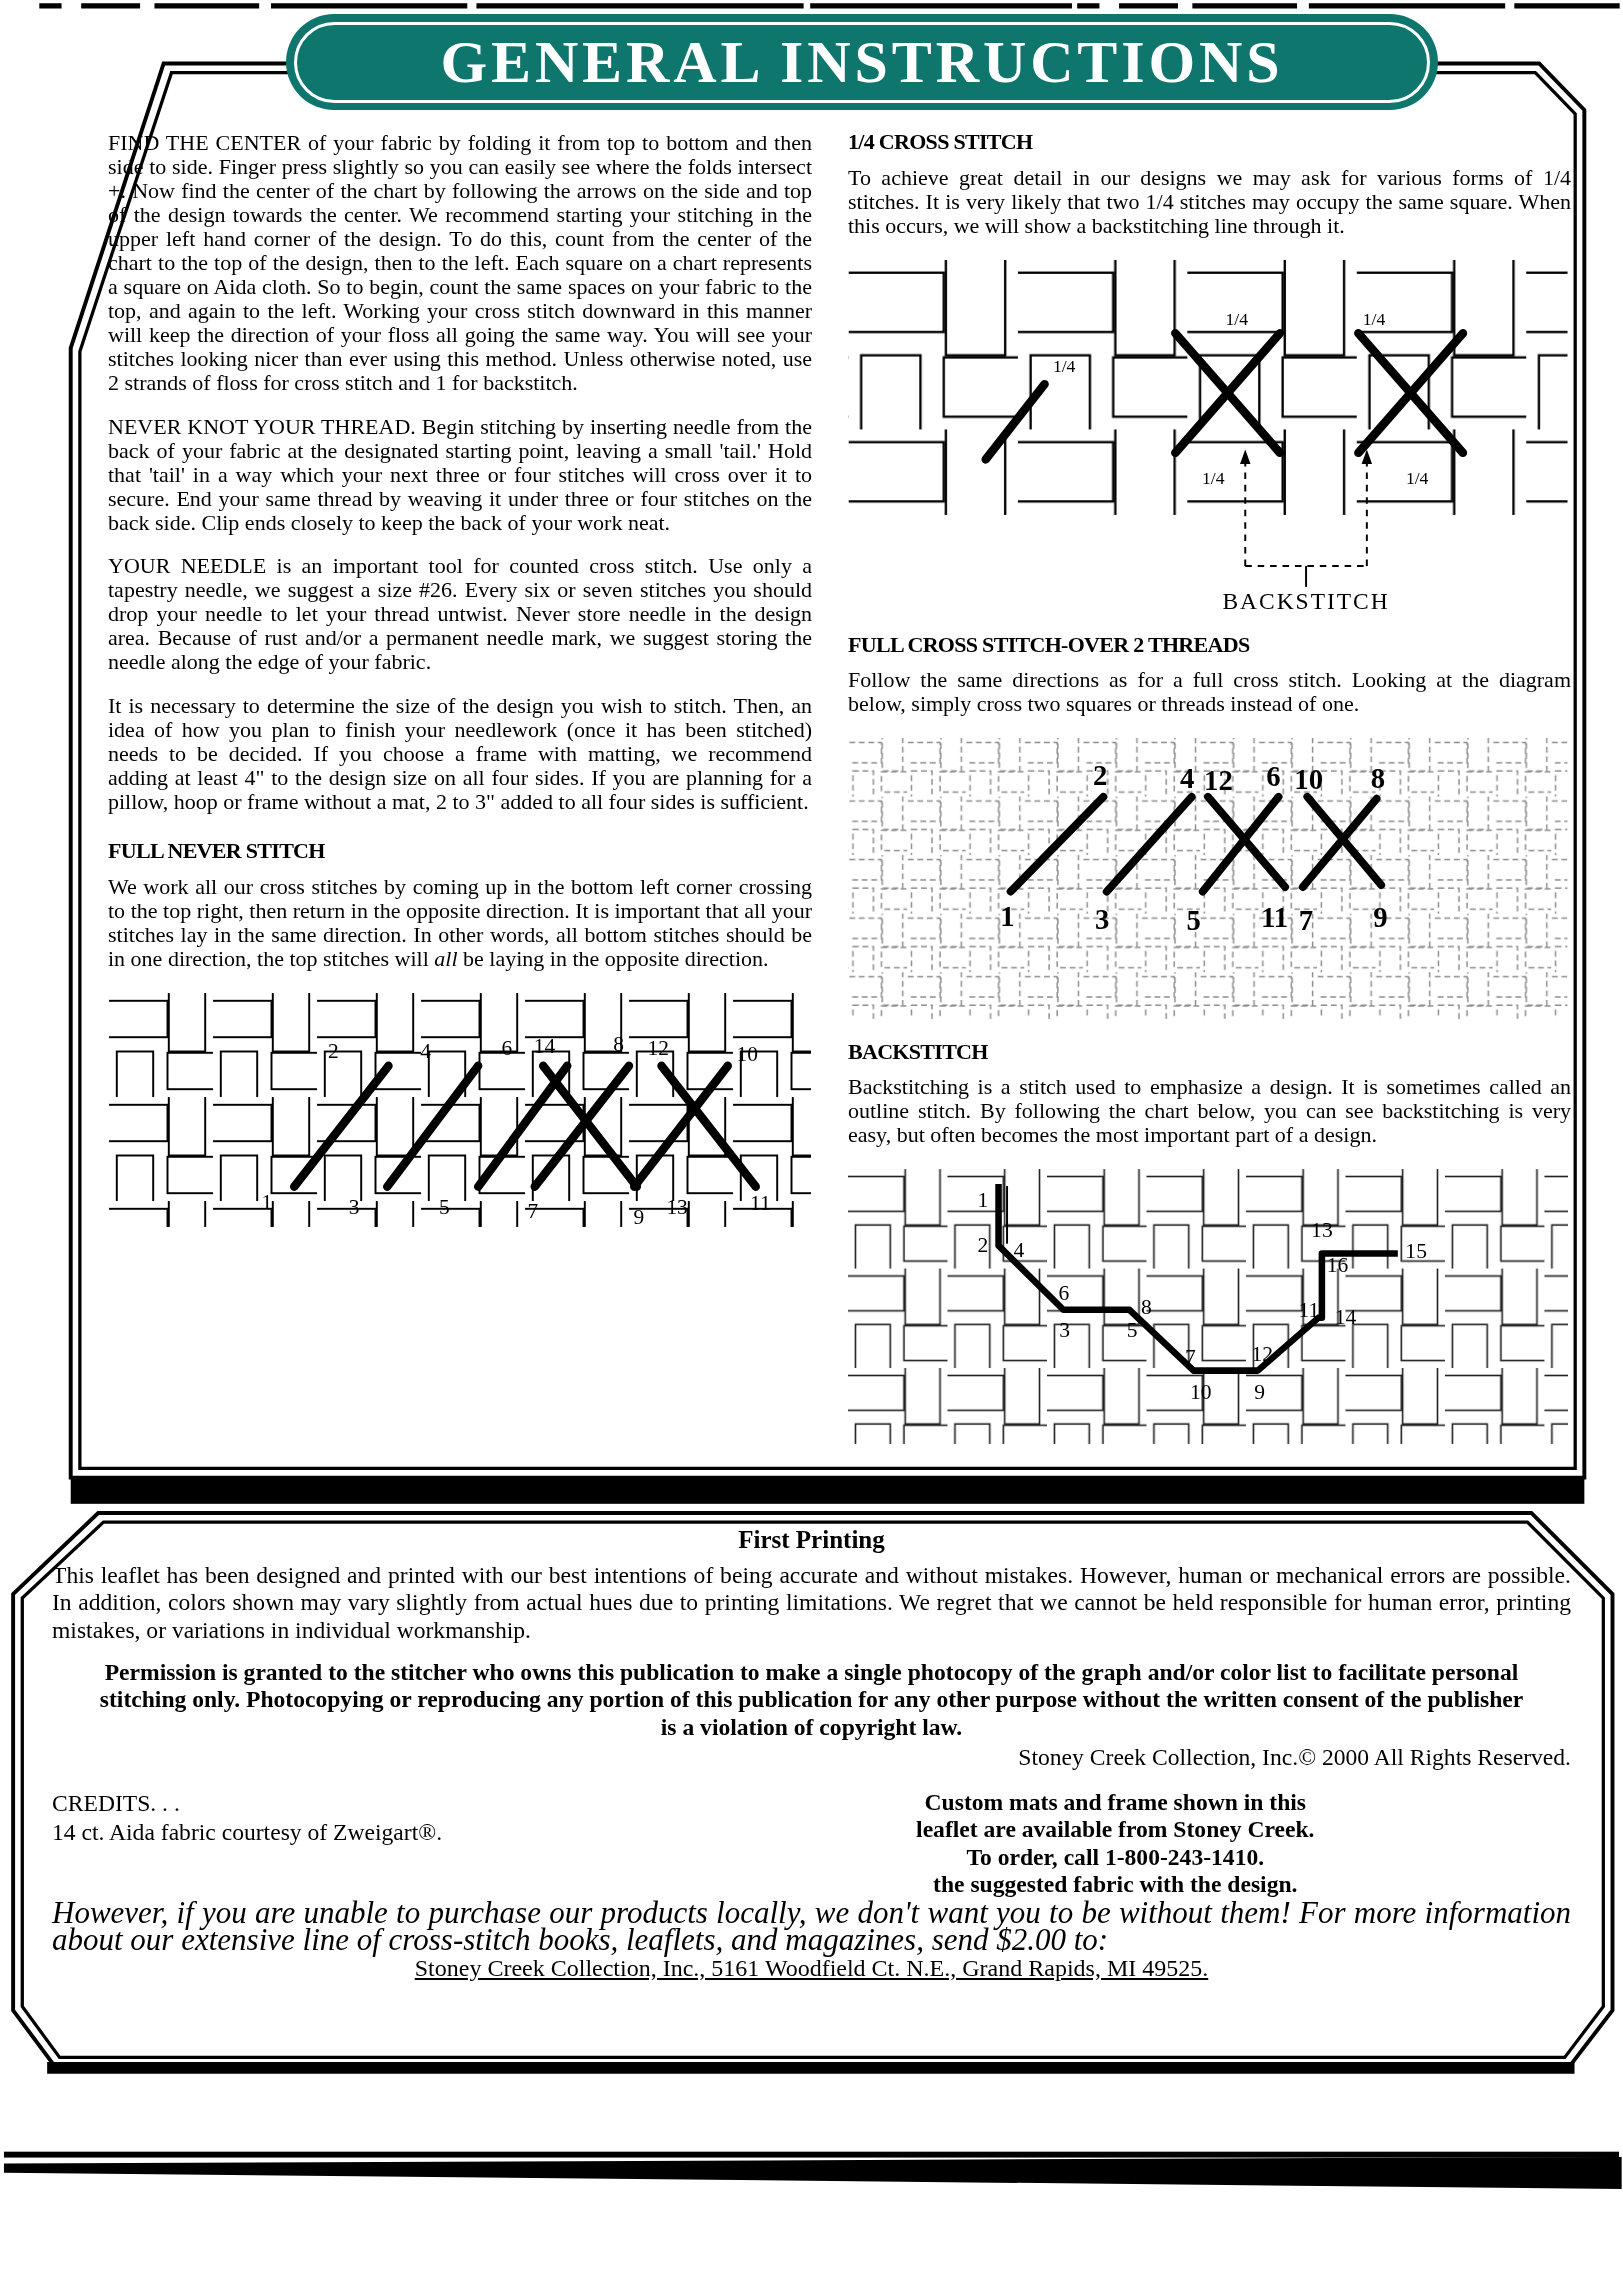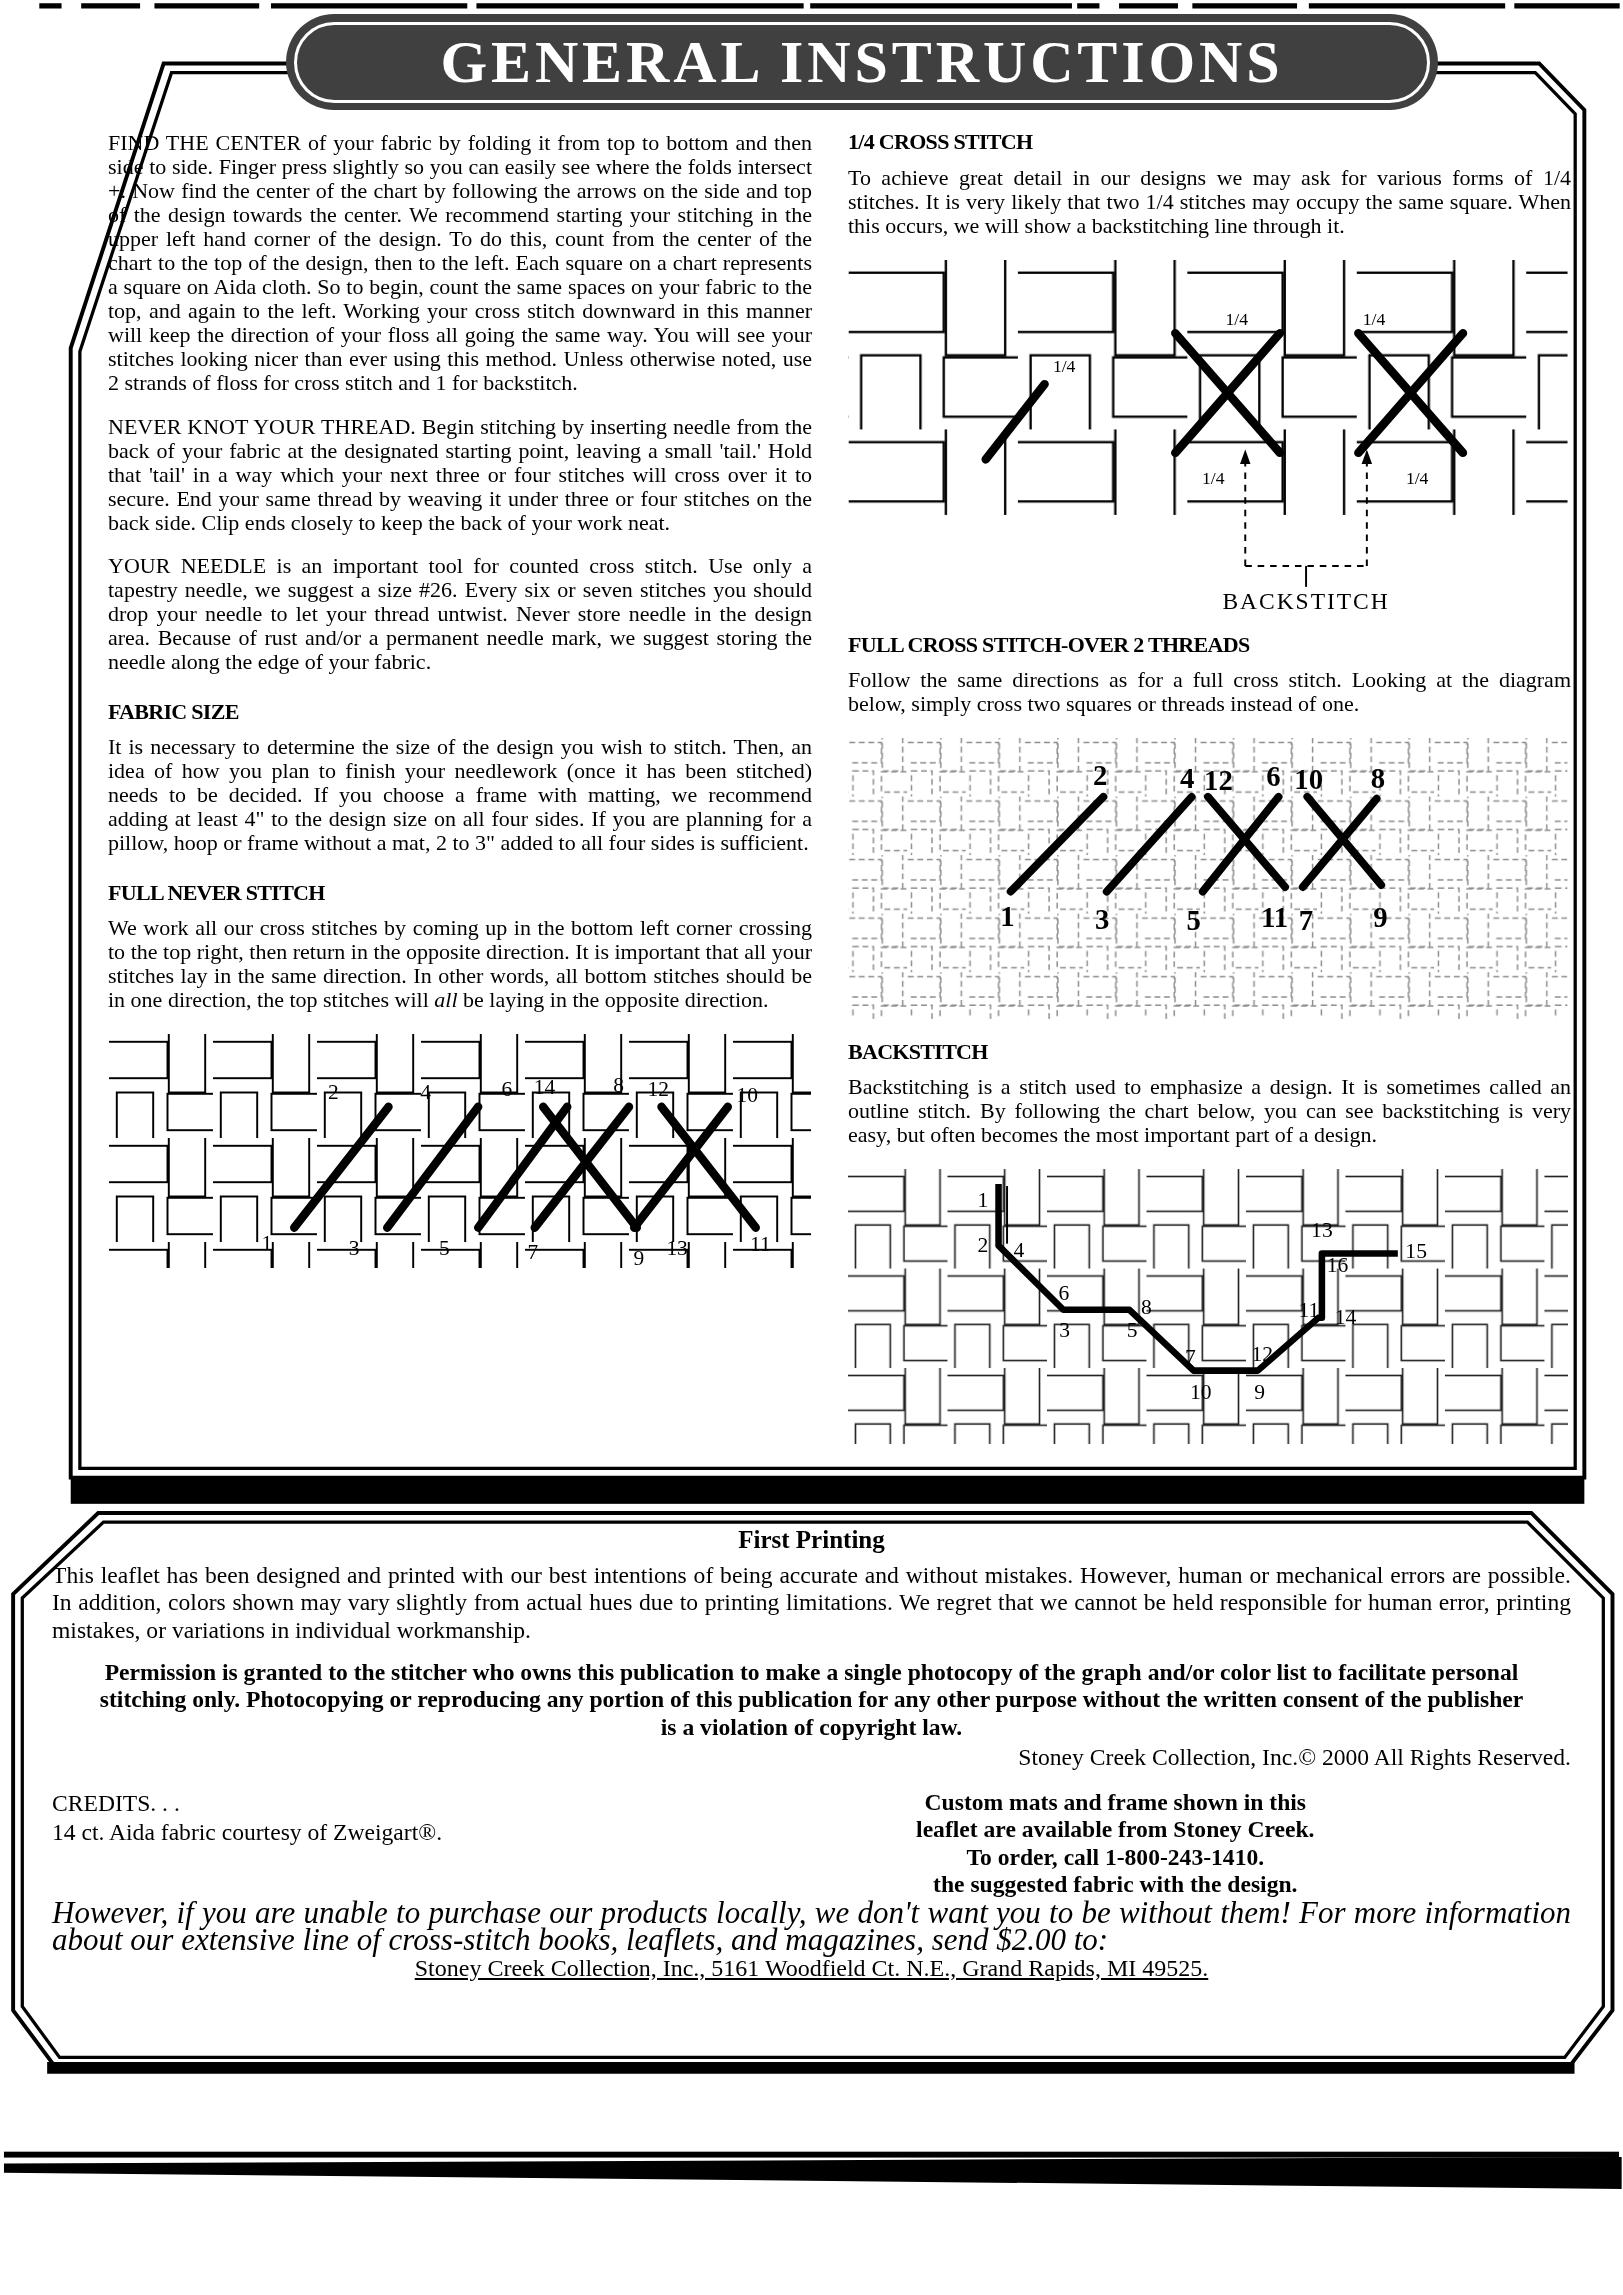--- a/index.html
+++ b/index.html
@@ -4,21 +4,21 @@
 <style>
   html,body{margin:0;padding:0;background:#e8e8e8;}
   #page{
     position:relative;width:1623px;height:2295px;background:#ffffff;
     font-family:"Liberation Serif",serif;color:#000;overflow:hidden;
   }
   #chrome{position:absolute;left:0;top:0;}
   
   .banner{
     position:absolute;left:286px;top:14.4px;width:1152px;height:96px;
-    background:#404040;border-radius:56px;
+    background:#0f766e;border-radius:56px;
   }
   .banner::before{
     content:"";position:absolute;left:7.9px;top:7.9px;right:7.9px;bottom:7.9px;
     border:3.9px solid #fff;border-radius:47px;
   }
   .banner-title{
     position:absolute;width:100%;text-align:center;line-height:96px;
     color:#fff;font-weight:bold;font-size:60px;letter-spacing:3.9px;
     font-family:"Liberation Serif",serif;
   }
@@ -117,21 +117,20 @@
   </svg>
 
   <div class="banner">
     <div class="banner-title">GENERAL INSTRUCTIONS</div>
   </div>
 
   <div class="col col-left">
     <p>FIND THE CENTER of your fabric by folding it from top to bottom and then side to side. Finger press slightly so you can easily see where the folds intersect +. Now find the center of the chart by following the arrows on the side and top of the design towards the center. We recommend starting your stitching in the upper left hand corner of the design. To do this, count from the center of the chart to the top of the design, then to the left. Each square on a chart represents a square on Aida cloth. So to begin, count the same spaces on your fabric to the top, and again to the left. Working your cross stitch downward in this manner will keep the direction of your floss all going the same way. You will see your stitches looking nicer than ever using this method. Unless otherwise noted, use 2 strands of floss for cross stitch and 1 for backstitch.</p>
     <p>NEVER KNOT YOUR THREAD. Begin stitching by inserting needle from the back of your fabric at the designated starting point, leaving a small 'tail.' Hold that 'tail' in a way which your next three or four stitches will cross over it to secure. End your same thread by weaving it under three or four stitches on the back side. Clip ends closely to keep the back of your work neat.</p>
     <p>YOUR NEEDLE is an important tool for counted cross stitch. Use only a tapestry needle, we suggest a size #26. Every six or seven stitches you should drop your needle to let your thread untwist. Never store needle in the design area. Because of rust and/or a permanent needle mark, we suggest storing the needle along the edge of your fabric.</p>
-    <div class="h1">FABRIC SIZE</div>
     <p>It is necessary to determine the size of the design you wish to stitch. Then, an idea of how you plan to finish your needlework (once it has been stitched) needs to be decided. If you choose a frame with matting, we recommend adding at least 4" to the design size on all four sides. If you are planning for a pillow, hoop or frame without a mat, 2 to 3" added to all four sides is sufficient.</p>
     <div class="h1">FULL NEVER STITCH</div>
     <p><span>We work all our cross stitches by coming up in the bottom left corner crossing to the top right, then return in the opposite direction. It is important that all your stitches lay in the same direction. In other words, all bottom stitches should be in one direction, the top stitches will </span><em>all</em><span> be laying in the opposite direction.</span></p>
 
     <svg class="diagram" width="704" height="234" viewBox="0 0 1080 360">
       <rect x="0" y="0" width="1080" height="360" fill="url(#weave)"></rect>
       <g class="stitch">
         <line x1="285" y1="298" x2="430" y2="112"></line>
         <line x1="428" y1="298" x2="568" y2="112"></line>
         <line x1="568" y1="298" x2="705" y2="112"></line>

